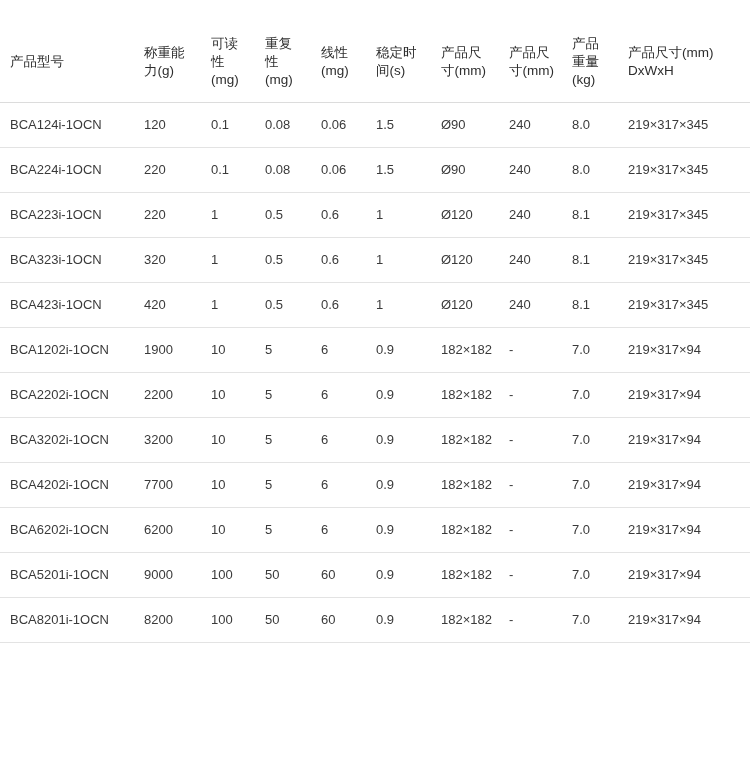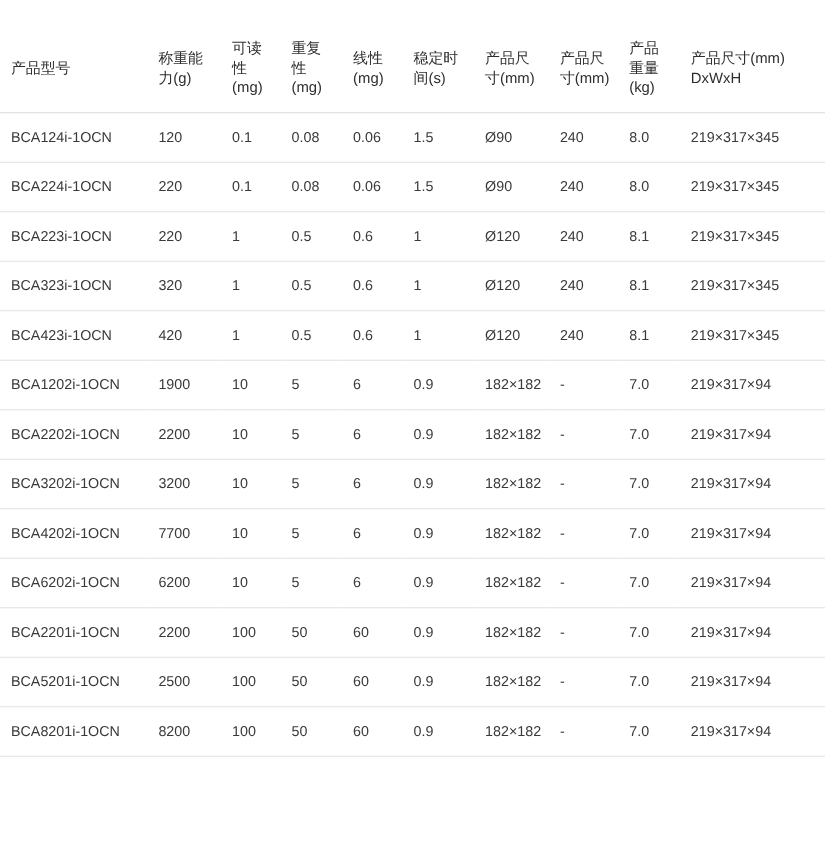--- a/index.html
+++ b/index.html
@@ -210,34 +210,22 @@
         <td>10</td>
         <td>5</td>
         <td>6</td>
         <td>0.9</td>
         <td>182×182</td>
         <td>-</td>
         <td>7.0</td>
         <td>219×317×94</td>
       </tr>
       <tr>
-        <td>BCA2201i-1OCN</td>
-        <td>2200</td>
-        <td>100</td>
-        <td>50</td>
-        <td>60</td>
-        <td>0.9</td>
-        <td>182×182</td>
-        <td>-</td>
-        <td>7.0</td>
-        <td>219×317×94</td>
-      </tr>
-      <tr>
         <td>BCA5201i-1OCN</td>
-        <td>2500</td>
+        <td>9000</td>
         <td>100</td>
         <td>50</td>
         <td>60</td>
         <td>0.9</td>
         <td>182×182</td>
         <td>-</td>
         <td>7.0</td>
         <td>219×317×94</td>
       </tr>
       <tr>

